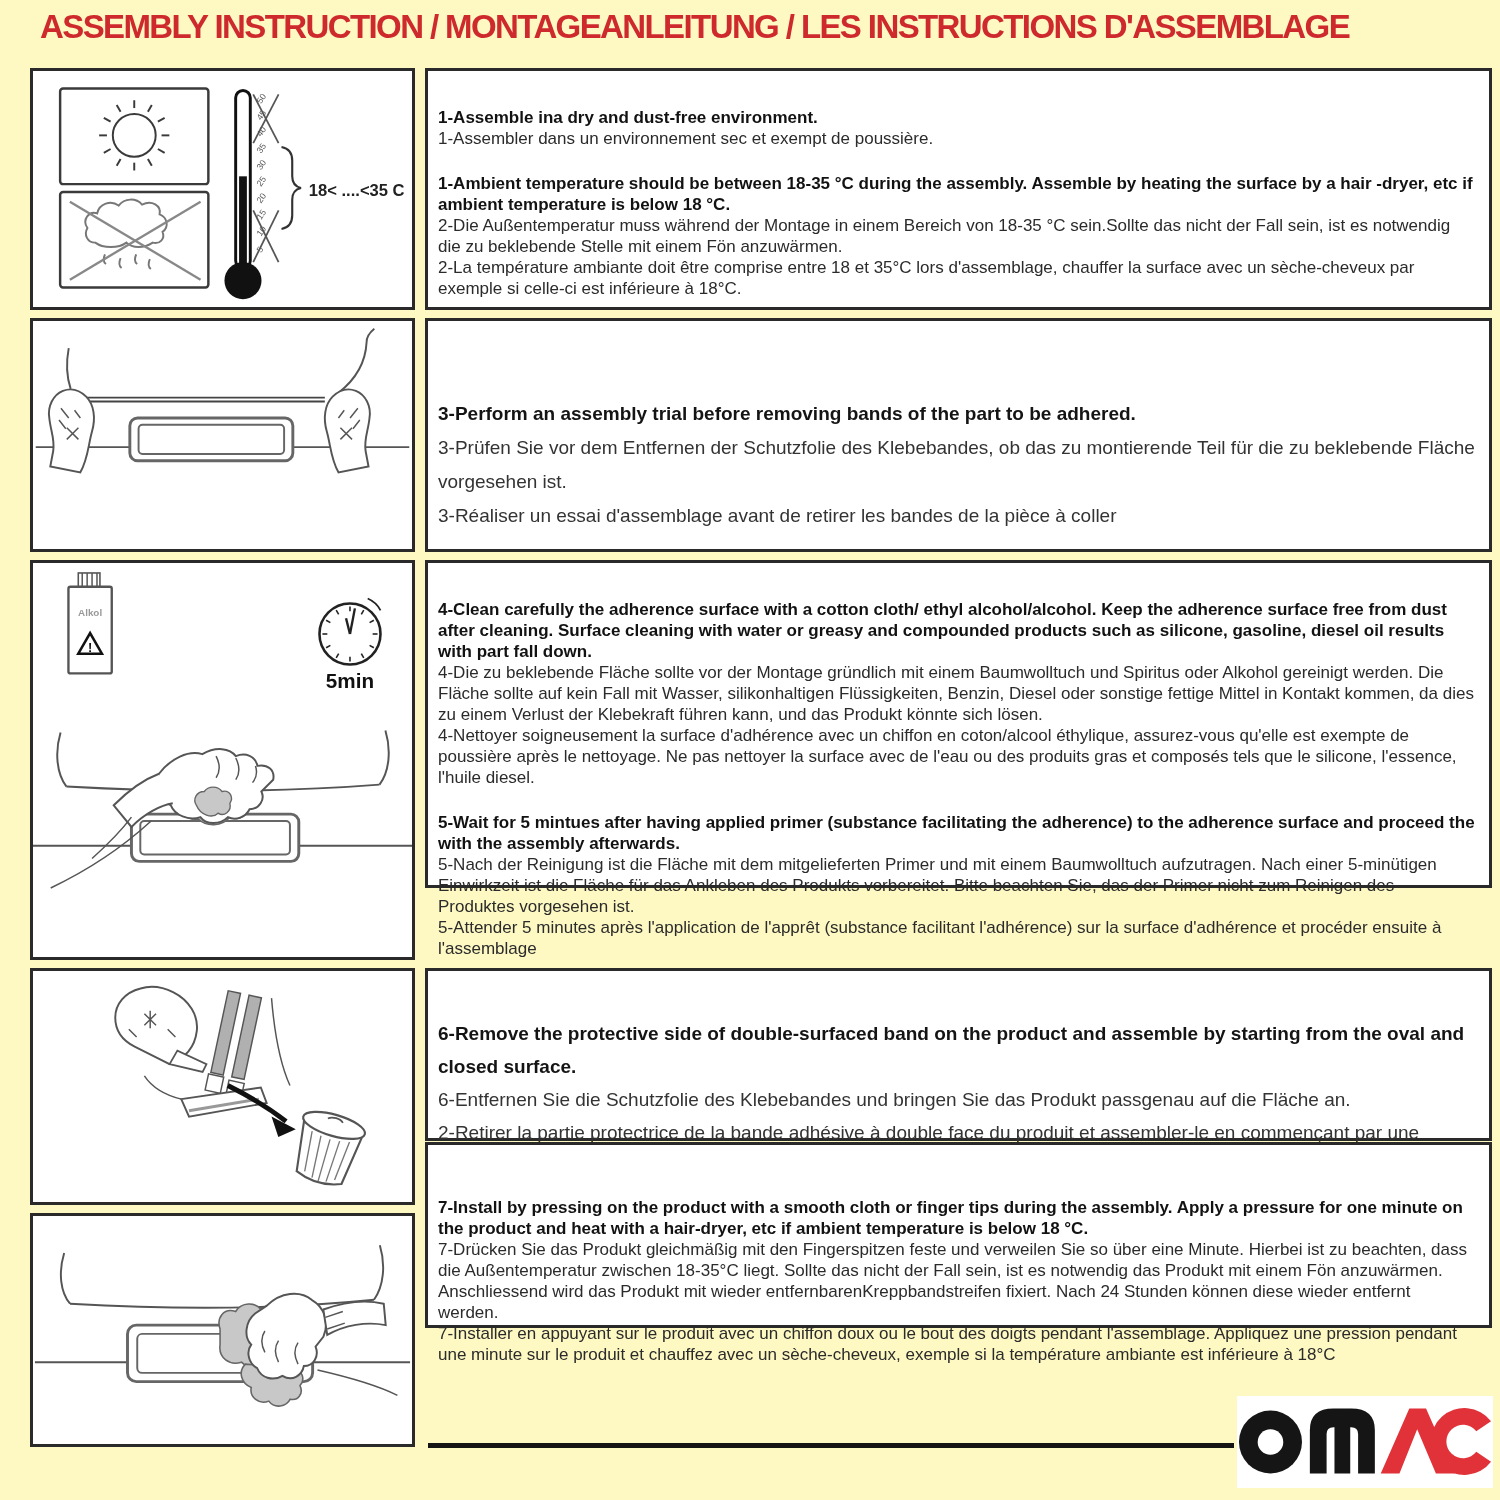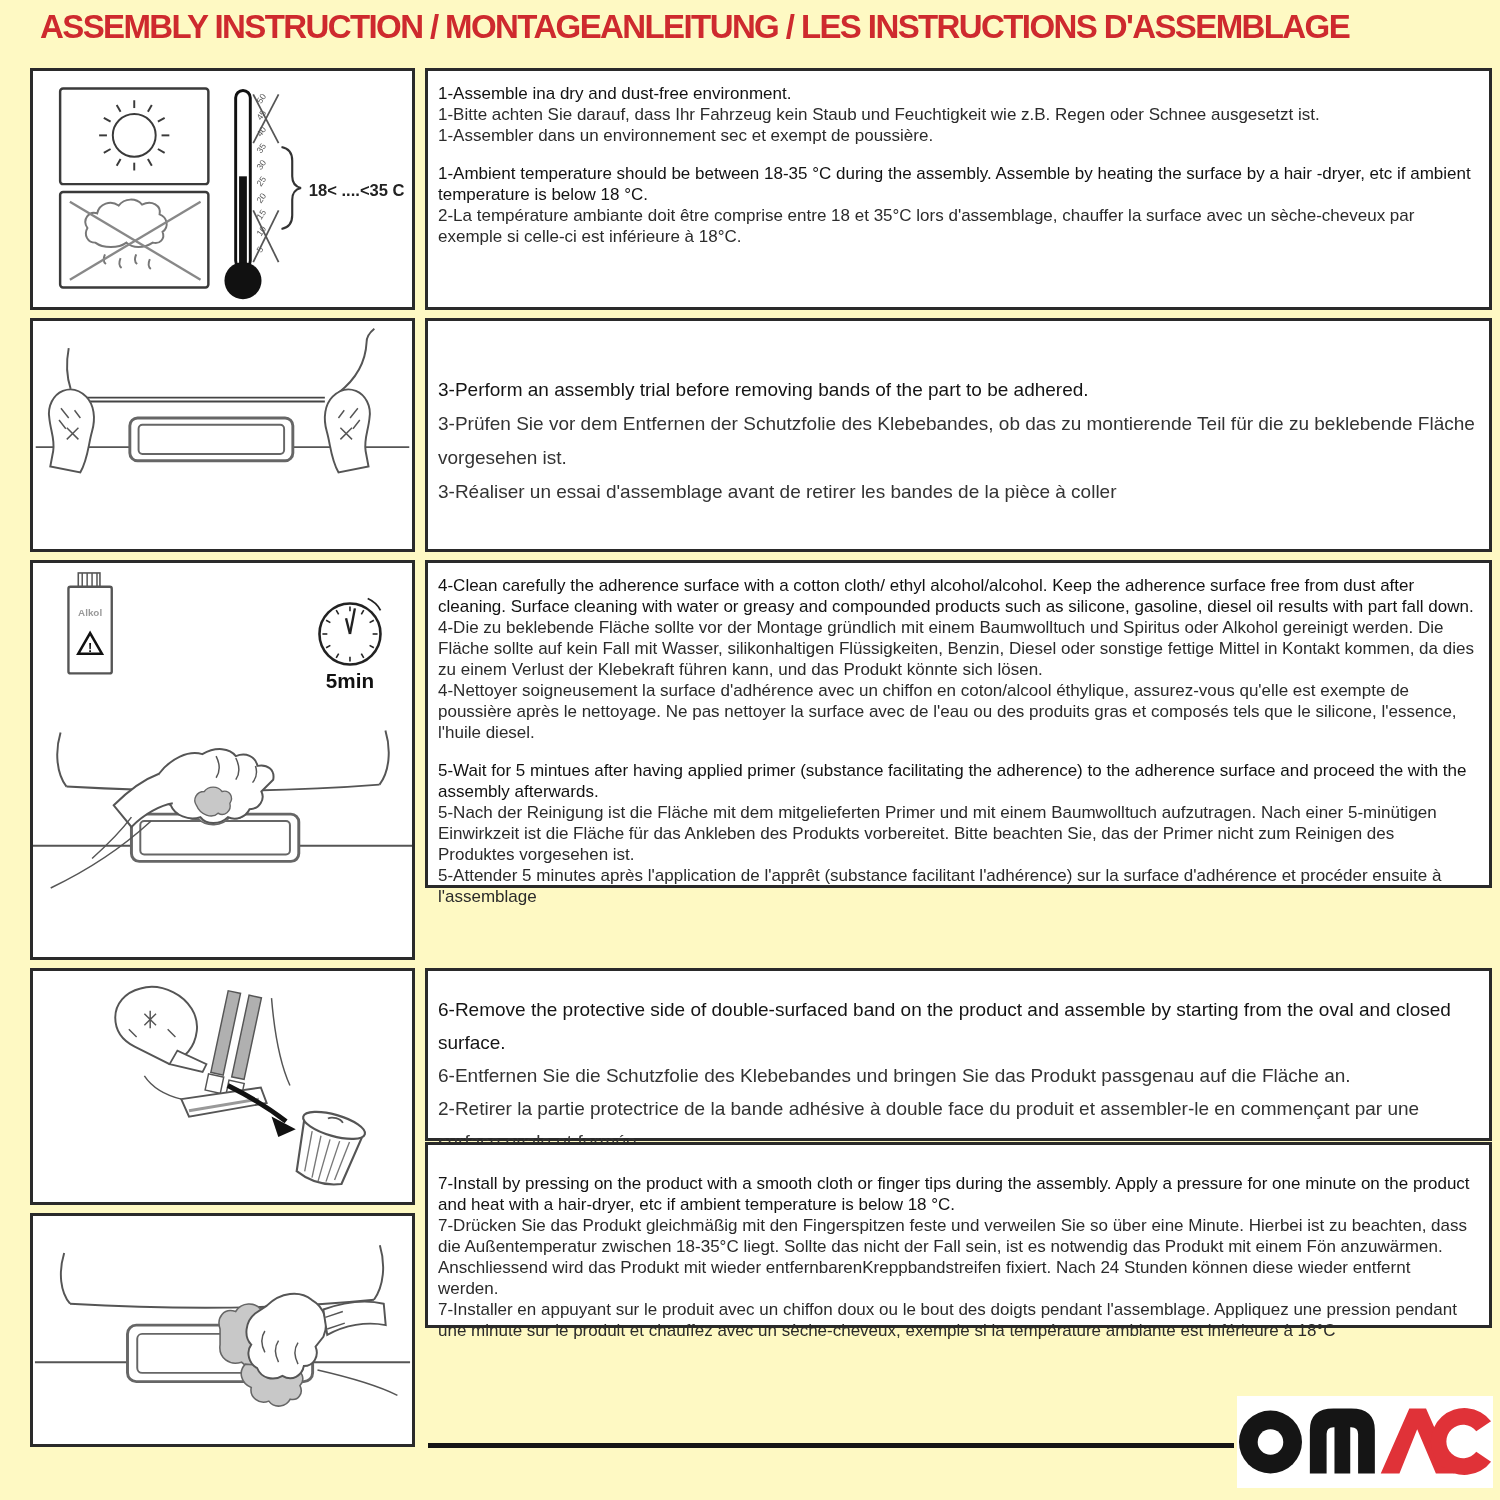--- a/index.html
+++ b/index.html
@@ -5,21 +5,21 @@
   html,body{margin:0;padding:0;background:#fff;}
   .page{position:relative;width:1500px;height:1500px;background:#fef9c3;overflow:hidden;
         font-family:"Liberation Sans",sans-serif;color:#1c1c1c;}
   .title{position:absolute;left:40px;top:8px;font-size:33px;font-weight:800;
          letter-spacing:-1.6px;color:#ce2a2e;white-space:nowrap;}
   .box{position:absolute;background:#fff;border:3px solid #2a2a2a;box-sizing:border-box;}
   .illu{left:30px;width:385px;}
   .txt{left:425px;width:1067px;padding:12px 14px 0 10px;}
   .illu svg{position:absolute;left:0;top:0;width:100%;height:100%;}
   .p{margin:0;font-size:17px;line-height:21px;color:#2b2b2b;}
-  .p.b{font-weight:400;color:#121212;}
+  .p.b{font-weight:700;color:#121212;margin-top:24px;}
   .p.big{font-size:19px;line-height:34px;color:#333;}
   .p.big.b{color:#141414;}
   .gap{margin-top:17px;}
   .pad-mid{padding-top:52px;}
   .pad-r4{padding-top:22px;}
   .divider{position:absolute;left:428px;top:1443px;width:806px;height:5px;background:#151515;}
   .logo{position:absolute;left:1237px;top:1396px;width:256px;height:92px;background:#fff;z-index:3;}
   .thin{stroke:#555;stroke-width:2;fill:none;}
   .thin15{stroke:#555;stroke-width:1.5;fill:none;}
 </style>
@@ -87,23 +87,23 @@
           <line x1="224" y1="143" x2="250" y2="196"></line>
             <line x1="250" y1="143" x2="224" y2="196"></line>
         </g>
         <path d="M253,78 Q264,80 264,92 L264,108 Q264,118 273,120 Q264,122 264,132 L264,148 Q264,160 253,162" fill="none" stroke="#333" stroke-width="2.2"></path>
         <text x="281" y="128" font-family="Liberation Sans, sans-serif" font-size="17" font-weight="600" fill="#222">18&lt; ....&lt;35 C</text>
       </g>
     </svg>
   </div>
   <div class="box txt" style="top:68px;height:242px;">
     <p class="p b">1-Assemble ina dry and dust-free environment.</p>
-    <p class="p">1-Bitte achten Sie darauf, dass Ihr Fahrzeug kein Staub und Feuchtigkeit wie z.B. Regen oder Schnee ausgesetzt ist.</p>
     <p class="p">1-Assembler dans un environnement sec et exempt de poussière.</p>
     <p class="p b gap">1-Ambient temperature should be between 18-35 °C  during the assembly. Assemble by heating the surface by a hair -dryer, etc if ambient temperature is below 18 °C.</p>
+    <p class="p">2-Die Außentemperatur muss während der Montage in einem Bereich von 18-35 °C  sein.Sollte das nicht der Fall sein, ist es notwendig die zu beklebende Stelle mit einem Fön anzuwärmen.</p>
     <p class="p">2-La température ambiante doit être comprise entre 18 et 35°C lors d'assemblage, chauffer la surface avec un sèche-cheveux par exemple si celle-ci est inférieure à 18°C.</p>
   </div>
 
   <div class="box illu" style="top:318px;height:234px;">
     <svg viewBox="0 0 385 235">
       <line x1="0" y1="130" x2="385" y2="130" stroke="#555" stroke-width="2"></line>
       <path class="thin" d="M34,28 C31,44 32,58 36,70"></path>
       <path class="thin" d="M349,8 C344,12 341,16 341,22 C340,42 330,60 312,74"></path>
       <line x1="50" y1="79" x2="298" y2="79" stroke="#444" stroke-width="2"></line>
       <line x1="50" y1="83" x2="298" y2="83" stroke="#444" stroke-width="2"></line>

